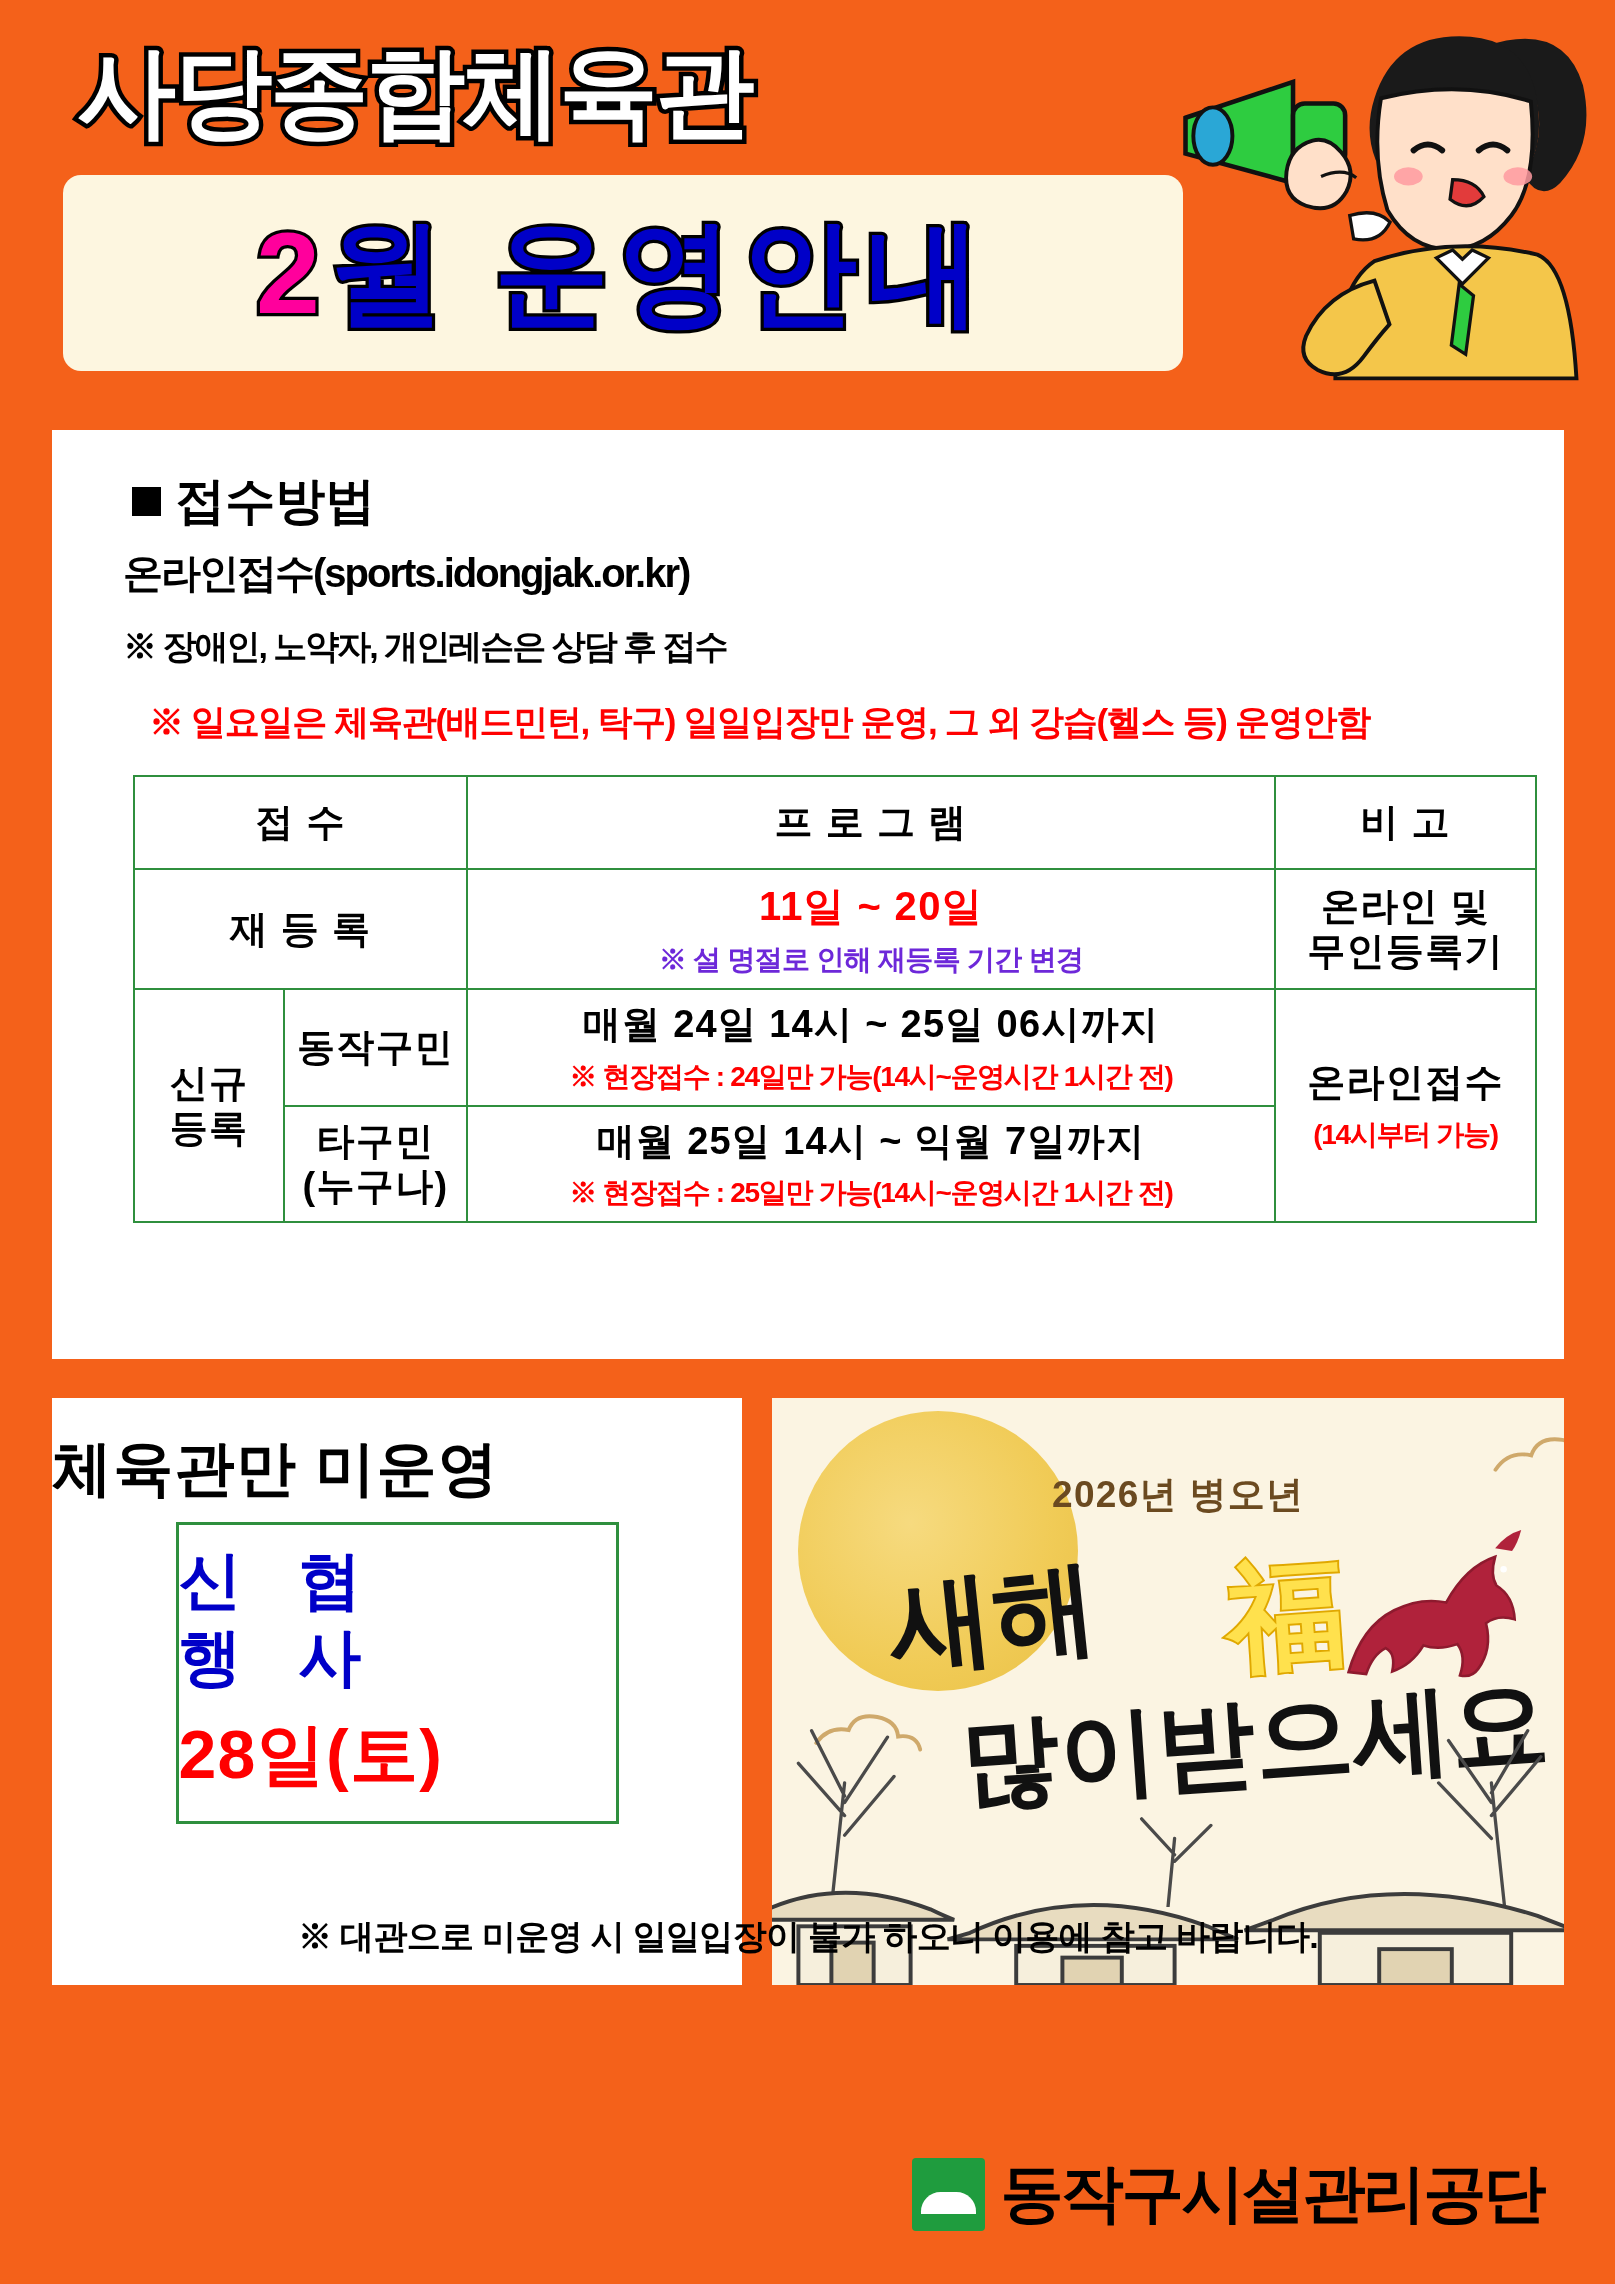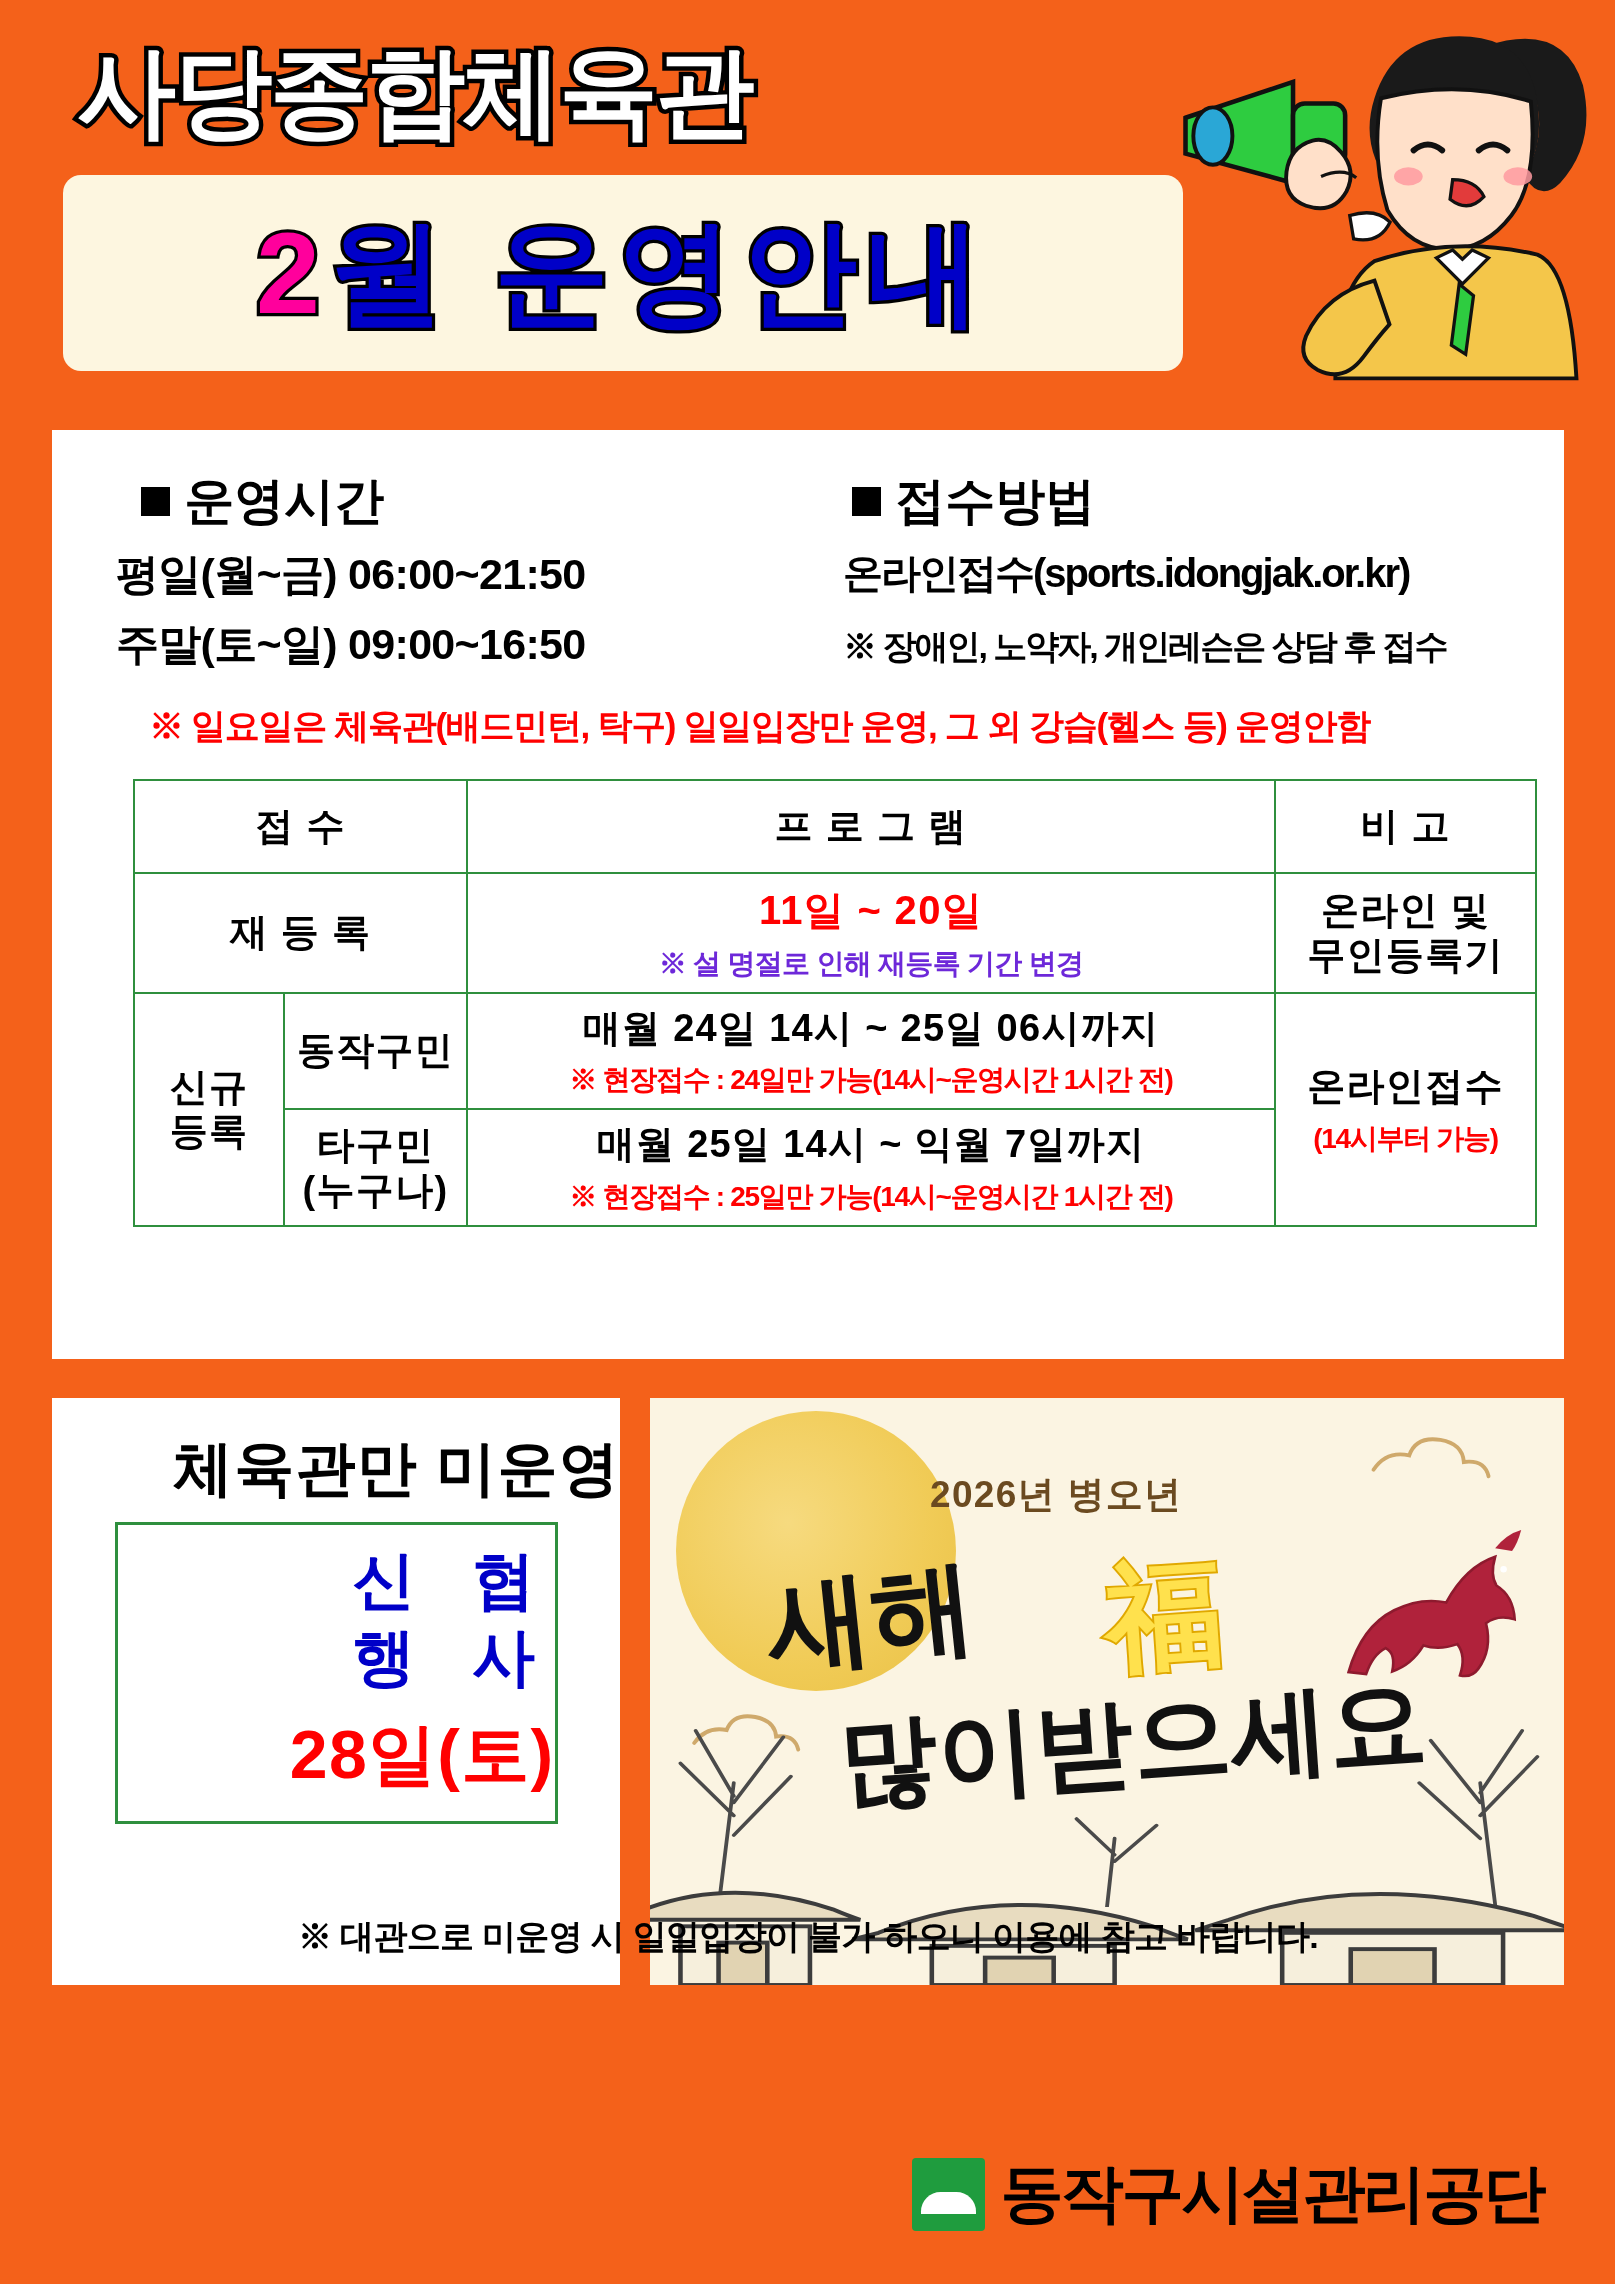--- a/index.html
+++ b/index.html
@@ -189,25 +189,25 @@
   .bottom {
     position: absolute;
     left: 52px;
     top: 1398px;
     width: 1512px;
     height: 587px;
     display: flex;
     gap: 30px;
   }
   .box-left {
-    width: 568px;
+    width: 690px;
     background: #ffffff;
     box-sizing: border-box;
     padding: 17px 0 0 0;
-    text-align: right;
+    text-align: left;
   }
   .box-left h2 {
     margin: 14.3px 0 11.7px 0;
     font-size: 60px;
     font-weight: bold;
     letter-spacing: 1.3px;
     color: #000;
   }
   .inner-box {
     margin: 0 auto;
@@ -385,28 +385,20 @@
       <path d="M205 185 q-35 10 -40 48 q-5 40 30 52 q42 14 62 -22 q16 -32 -8 -60 q-20 -24 -44 -18 Z" fill="#ffe0c9" stroke="#111" stroke-width="6"></path>
       <path d="M218 240 q34 -14 54 2" fill="none" stroke="#111" stroke-width="5"></path>
 
       <path d="M262 300 q40 -12 62 10 q-16 34 -56 26 Z" fill="#ffffff" stroke="#111" stroke-width="5"></path>
     </svg>
   </div>
 
   <div class="panel">
 
     <div class="sec-head">
-      <div class="col-left">
-        <div class="sec-title">
-          <span class="sq"></span>
-          <span>운영시간</span>
-        </div>
-        <div class="line">평일(월~금) 06:00~21:50</div>
-        <div class="line">주말(토~일) 09:00~16:50</div>
-      </div>
 
       <div class="col-right">
         <div class="sec-title right-title">
           <span class="sq"></span>
           <span>접수방법</span>
         </div>
         <div class="line r">온라인접수(sports.idongjak.or.kr)</div>
         <div class="line r small">※ 장애인, 노약자, 개인레슨은 상담 후 접수</div>
       </div>
     </div>

